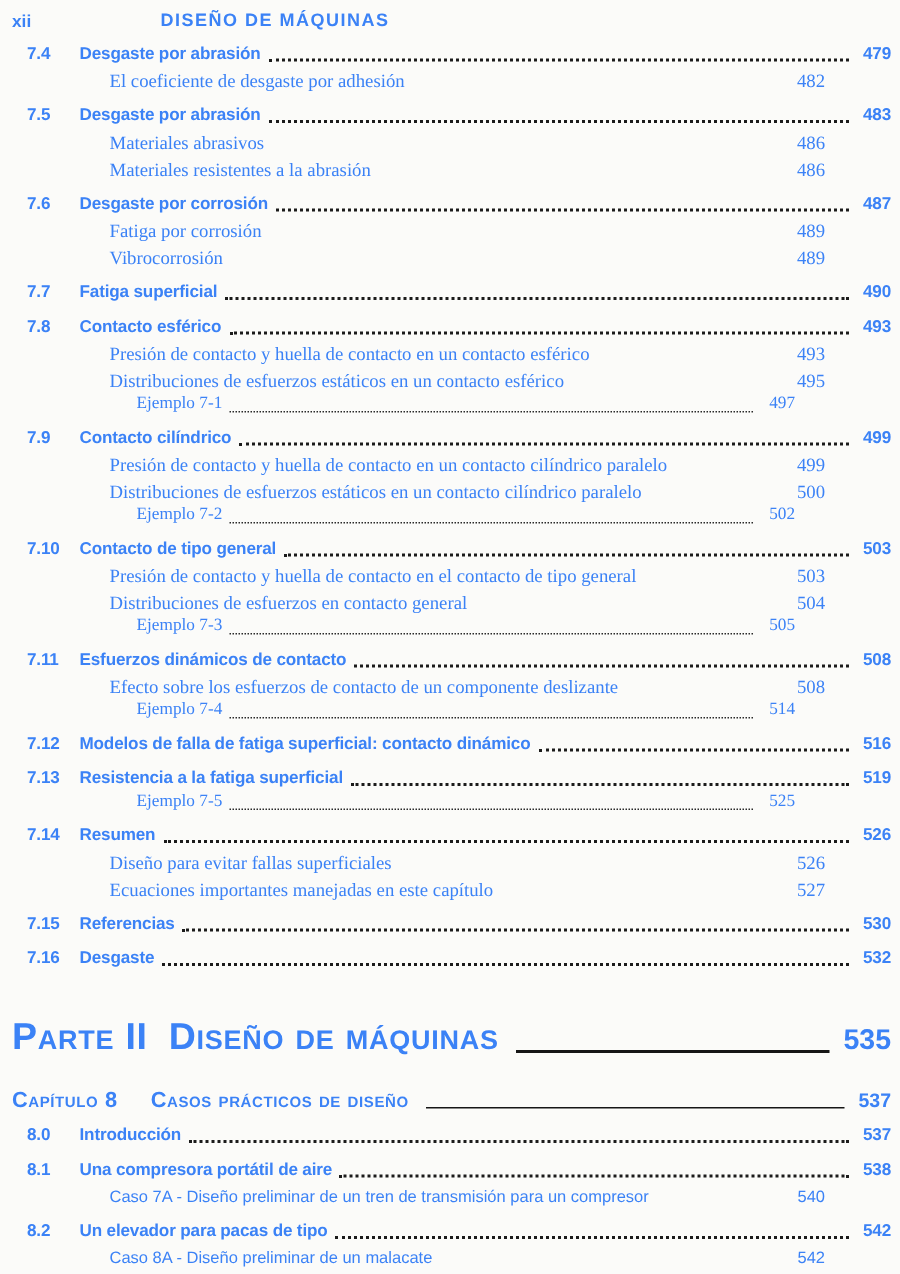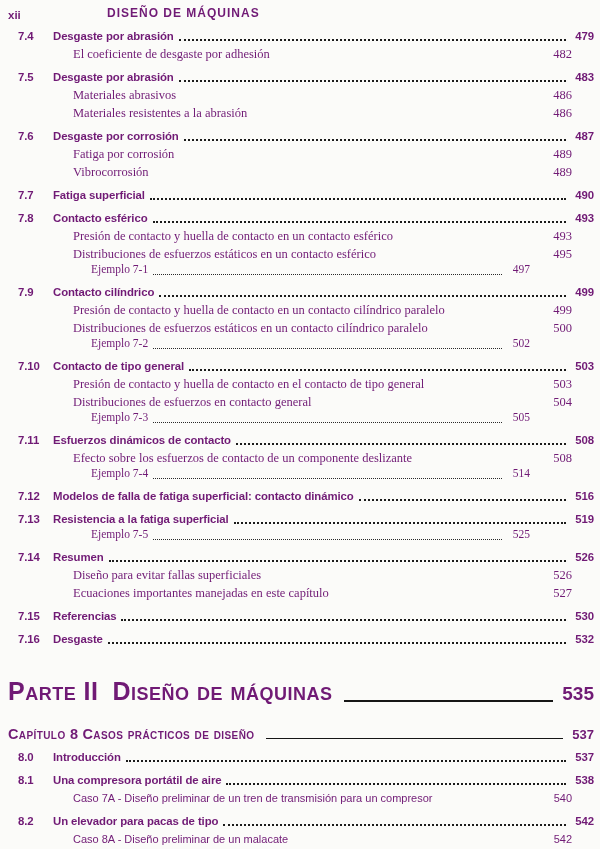--- a/index.html
+++ b/index.html
@@ -1,48 +1,48 @@
 <!DOCTYPE html>
 <html><head>
 <meta charset="utf-8">
 <style>
   html,body{margin:0;padding:0;width:600px;height:849px;overflow:hidden;}
   body{background:#fbfbf9;}
   .page{
     position:relative;width:600px;height:757px;box-sizing:border-box;
-    padding:5px 6px 0 8px;background:#fbfbf9;color:#701a75;
+    padding:5px 6px 0 8px;background:#fbfbf9;color:#3b82f6;
     font-family:"Liberation Sans",sans-serif;
   }
   
   .header{position:relative;height:16px;}
   .folio{font-weight:bold;font-size:11.5px;}
   .running{position:absolute;left:99px;top:1px;font-weight:bold;font-size:12px;letter-spacing:1px;}
   
   .toc .row{display:flex;align-items:baseline;}
   .row.main{margin-top:8px;font-weight:bold;font-size:11.4px;line-height:15px;letter-spacing:-0.1px;}
   .row.main .num{flex:none;width:45px;padding-left:10px;box-sizing:border-box;}
   .row.sub{margin-top:2px;padding-left:65px;font-family:"Liberation Serif",serif;font-size:12.5px;line-height:16px;}
   .row.sub.sans{font-family:"Liberation Sans",sans-serif;font-size:11px;}
   .row.example{margin-top:0;padding-left:83px;font-family:"Liberation Serif",serif;font-size:11.5px;line-height:15px;align-items:center;}
   .title{flex:none;white-space:nowrap;}
   .leader{flex:1;align-self:flex-end;border-bottom:2px dotted #1b1b1b;margin:0 4px 3px 5px;min-width:10px;}
   .row.example .leader{border-bottom:1.5px dotted #2a2a2a;margin-bottom:2px;}
   .spacer{flex:1;}
   .pagenum{flex:none;text-align:right;min-width:24px;}
-  .row.sub .pagenum{margin-right:22px;}
+  .row.sub .pagenum{margin-right:44px;}
   .row.example .pagenum{margin-right:64px;}
   
   .part-heading{display:flex;align-items:baseline;margin-top:30px;font-weight:bold;}
   .ph-label,.ph-title{flex:none;font-variant:small-caps;font-size:25px;letter-spacing:0.5px;white-space:nowrap;}
   .ph-label{margin-right:14px;}
   .rule{flex:1;align-self:flex-end;border-bottom:2px solid #161616;margin:0 9px 4px 12px;}
   .ph-page{flex:none;font-size:19px;}
   .chapter-heading{display:flex;align-items:baseline;margin-top:20px;font-weight:bold;}
   .ch-label,.ch-title{flex:none;font-variant:small-caps;font-size:14.5px;letter-spacing:0.4px;white-space:nowrap;}
-  .ch-label{margin-right:4px;}
+  .ch-label{margin-right:22px;}
   .rule-thin{border-bottom-width:1.5px;margin-bottom:3px;}
   .ch-page{flex:none;font-size:13px;}
   .toc.ch8{margin-top:2px;}
 </style>
 </head>
 <body>
 
 <div class="page">
 
   <div class="header">

